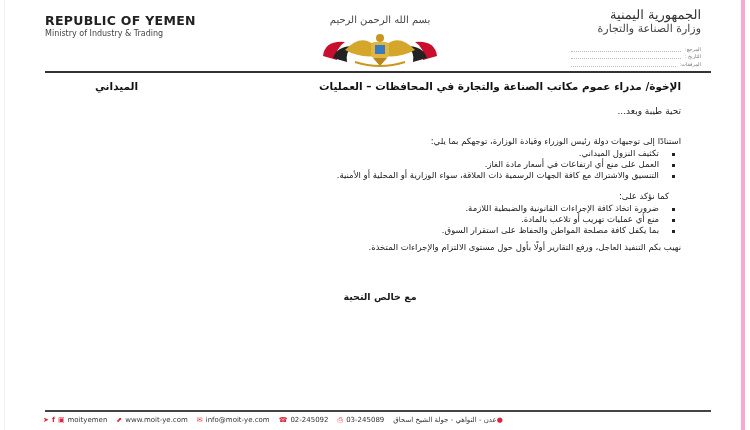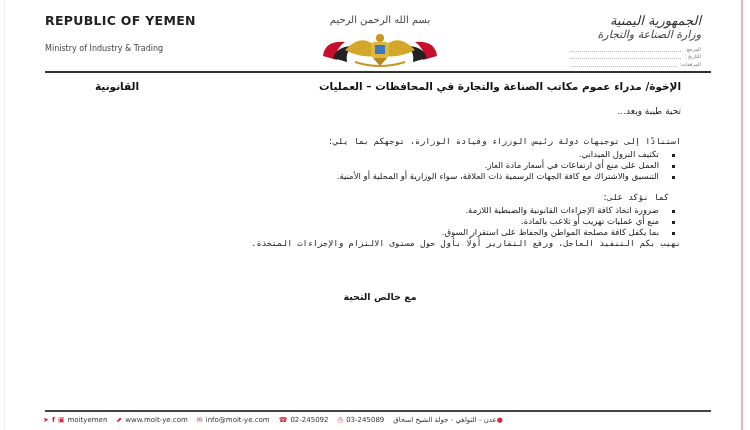--- a/index.html
+++ b/index.html
@@ -1,33 +1,33 @@
 <!DOCTYPE html>
 <html><head>
 <meta charset="utf-8">
 <style>
   html,body{margin:0;padding:0;background:#fff;}
   body{width:750px;height:430px;position:relative;overflow:hidden;font-family:"DejaVu Sans",sans-serif;color:#1a1a1a;}
-  .page{position:absolute;left:4px;top:0;width:736px;height:430px;background:#fff;border-left:1px solid #f0f0f0;border-right:2px solid #f9a8d4;}
+  .page{position:absolute;left:4px;top:0;width:736px;height:430px;background:#fff;border-left:1px solid #f0f0f0;border-right:4px solid #f9a8d4;}
   .hdr-en{position:absolute;left:40px;top:13px;}
   .hdr-en .t1{font-family:"DejaVu Sans",sans-serif;font-weight:bold;font-size:12.5px;letter-spacing:0.3px;color:#222;}
-  .hdr-en .t2{font-family:"DejaVu Sans",sans-serif;font-size:8px;color:#444;margin-top:16px;}
+  .hdr-en .t2{font-family:"DejaVu Sans",sans-serif;font-size:8px;color:#444;margin-top:1px;}
   .hdr-line{position:absolute;left:40px;right:30px;top:71px;height:1.5px;background:#333;}
   .basmala{position:absolute;left:305px;top:14px;width:140px;text-align:center;font-family:"DejaVu Serif",serif;font-size:10px;color:#444;}
   .emblem{position:absolute;left:310px;top:30px;width:130px;height:38px;}
-  .hdr-ar{position:absolute;right:40px;top:13px;text-align:right;direction:rtl;font-style:italic;}
+  .hdr-ar{position:absolute;right:40px;top:7px;text-align:right;direction:rtl;}
   .hdr-ar .a1{font-family:"DejaVu Serif",serif;font-size:13px;color:#333;}
   .hdr-ar .a2{font-family:"DejaVu Serif",serif;font-size:11px;color:#444;letter-spacing:1px;}
   .meta{position:absolute;right:40px;top:44px;width:130px;direction:rtl;}
   .meta .row{display:flex;align-items:flex-end;font-size:5px;color:#777;height:7.5px;}
   .meta .row .dots{flex:1;border-bottom:1px dotted #bbb;margin-right:4px;height:4px;}
   .body{position:absolute;left:90px;right:60px;top:80px;direction:rtl;text-align:right;}
   .to-line{display:flex;justify-content:space-between;font-weight:bold;font-size:10.5px;color:#111;}
   .greet{font-size:9px;margin-top:14px;color:#222;}
-  .para{font-size:8.5px;color:#222;font-family:Liberation Mono, monospace;}
+  .para{font-size:8.5px;color:#222;}
   ul.bul{list-style:none;margin:2px 0 0 0;padding:0 22px 0 0;}
   ul.bul li{font-size:8.5px;line-height:11px;color:#222;position:relative;}
   ul.bul li:before{content:"";position:absolute;right:-16px;top:5px;width:3px;height:3px;background:#222;}
   .closing{position:absolute;left:0;width:750px;top:291px;text-align:center;font-weight:bold;font-size:9.5px;direction:rtl;}
   .sig{position:absolute;left:150px;top:318px;width:170px;height:60px;direction:rtl;text-align:right;}
   .sig .n1{position:absolute;right:0;top:8px;font-size:9.5px;font-weight:bold;}
   .sig .n2{position:absolute;right:0;top:24px;font-size:9.5px;font-weight:bold;}
   .sig svg{position:absolute;left:0;top:-6px;}
   .ftr-line{position:absolute;left:40px;right:30px;top:410px;height:1.5px;background:#444;}
   .ftr{position:absolute;left:38px;right:28px;top:414px;height:12px;display:flex;align-items:center;font-size:7px;color:#333;white-space:nowrap;}
@@ -79,39 +79,39 @@
         <span>المرفقات:</span>
         <span class="dots"></span>
       </div>
   </div>
 
   <div class="hdr-line"></div>
 
   <div class="body">
     <div class="to-line">
       <span>الإخوة/ مدراء عموم مكاتب الصناعة والتجارة في المحافظات – العمليات</span>
-      <span>القانونية</span>
+      <span>الميداني</span>
     </div>
     <div class="greet">تحية طيبة وبعد...</div>
 
     <div class="para" style="margin-top:20px;">استنادًا إلى توجيهات دولة رئيس الوزراء وقيادة الوزارة، توجهكم بما يلي:</div>
     <ul class="bul">
       <li>تكثيف النزول الميداني.</li>
       <li>العمل على منع أي ارتفاعات في أسعار مادة الغاز.</li>
       <li>التنسيق والاشتراك مع كافة الجهات الرسمية ذات العلاقة، سواء الوزارية أو المحلية أو الأمنية.</li>
     </ul>
 
     <div class="para" style="margin-top:10px;padding-right:12px;">كما نؤكد على:</div>
     <ul class="bul">
       <li>ضرورة اتخاذ كافة الإجراءات القانونية والضبطية اللازمة.</li>
       <li>منع أي عمليات تهريب أو تلاعب بالمادة.</li>
       <li>بما يكفل كافة مصلحة المواطن والحفاظ على استقرار السوق.</li>
     </ul>
 
-    <div class="para" style="">نهيب بكم التنفيذ العاجل، ورفع التقارير أولًا بأول حول مستوى الالتزام والإجراءات المتخذة.</div>
+    <div class="para" style="margin-top:6px;">نهيب بكم التنفيذ العاجل، ورفع التقارير أولًا بأول حول مستوى الالتزام والإجراءات المتخذة.</div>
   </div>
 
   <div class="closing">مع خالص التحية</div>
 
 
   <div class="ftr-line"></div>
 
   <div class="ftr">
     <div class="it">
       <span class="ic red">➤</span>

